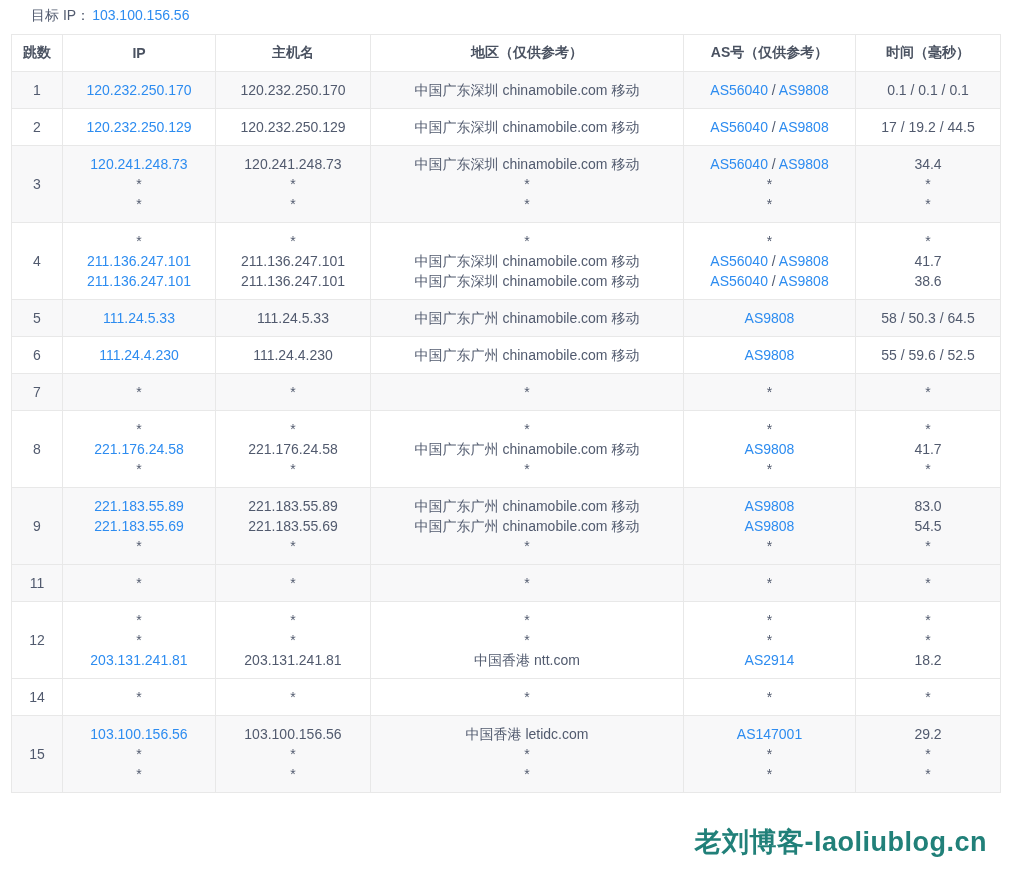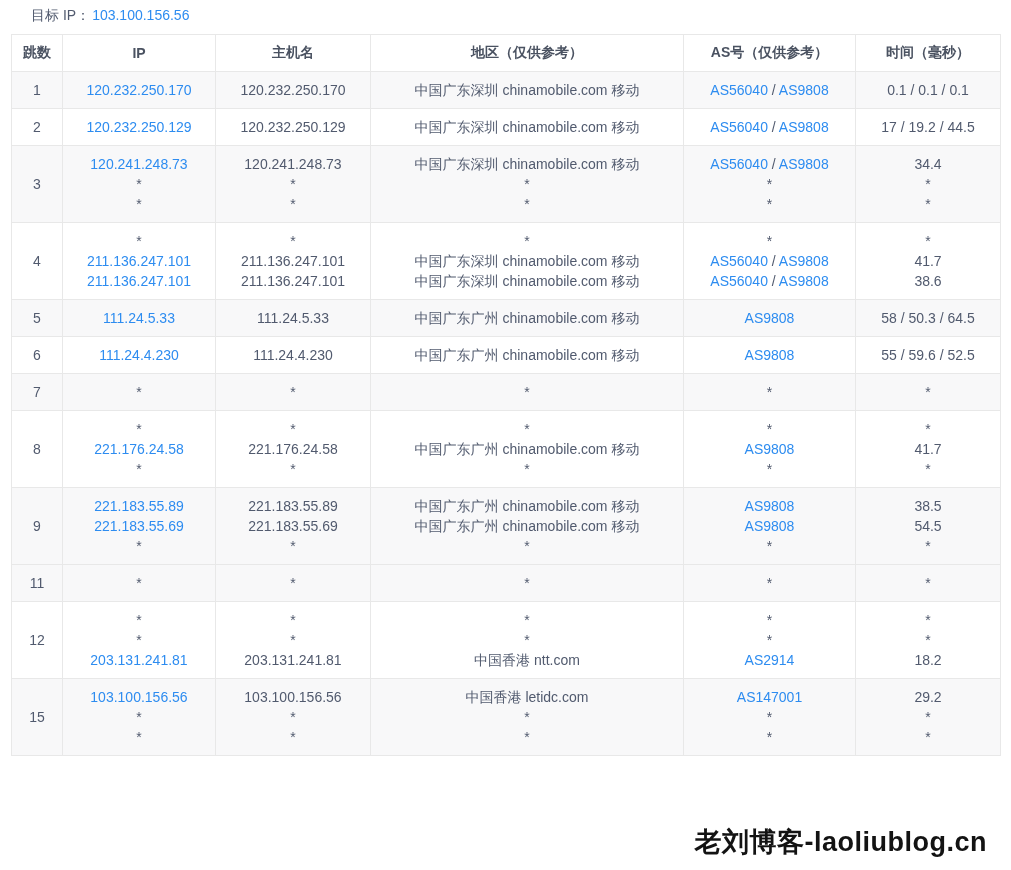--- a/index.html
+++ b/index.html
@@ -275,21 +275,21 @@
           <div class="line"><span>中国广东广州 chinamobile.com 移动</span></div>
           <div class="line"><span>中国广东广州 chinamobile.com 移动</span></div>
           <div class="line"><span>*</span></div>
         </td>
         <td>
           <div class="line"><a class="lnk">AS9808</a></div>
           <div class="line"><a class="lnk">AS9808</a></div>
           <div class="line"><span>*</span></div>
         </td>
         <td>
-          <div class="line"><span>38.5</span></div>
+          <div class="line"><span>83.0</span></div>
           <div class="line"><span>54.5</span></div>
           <div class="line"><span>*</span></div>
         </td>
       </tr>
       <tr class="stripe">
         <td>11</td>
         <td>
           <div class="line"><span>*</span></div>
         </td>
         <td>
@@ -324,20 +324,38 @@
         </td>
         <td>
           <div class="line"><span>*</span></div>
           <div class="line"><span>*</span></div>
           <div class="line"><a class="lnk">AS2914</a></div>
         </td>
         <td>
           <div class="line"><span>*</span></div>
           <div class="line"><span>*</span></div>
           <div class="line"><span>18.2</span></div>
+        </td>
+      </tr>
+      <tr>
+        <td>14</td>
+        <td>
+          <div class="line"><span>*</span></div>
+        </td>
+        <td>
+          <div class="line"><span>*</span></div>
+        </td>
+        <td>
+          <div class="line"><span>*</span></div>
+        </td>
+        <td>
+          <div class="line"><span>*</span></div>
+        </td>
+        <td>
+          <div class="line"><span>*</span></div>
         </td>
       </tr>
       <tr class="stripe">
         <td>15</td>
         <td>
           <div class="line"><a class="lnk">103.100.156.56</a></div>
           <div class="line"><span>*</span></div>
           <div class="line"><span>*</span></div>
         </td>
         <td>
@@ -357,13 +375,13 @@
         </td>
         <td>
           <div class="line"><span>29.2</span></div>
           <div class="line"><span>*</span></div>
           <div class="line"><span>*</span></div>
         </td>
       </tr>
     </tbody>
 </table>
 
-<div class="watermark" style="color: #000000;">老刘博客-laoliublog.cn</div>
+<div class="watermark" style="color: #0f766e;">老刘博客-laoliublog.cn</div>
 
 </body></html>

